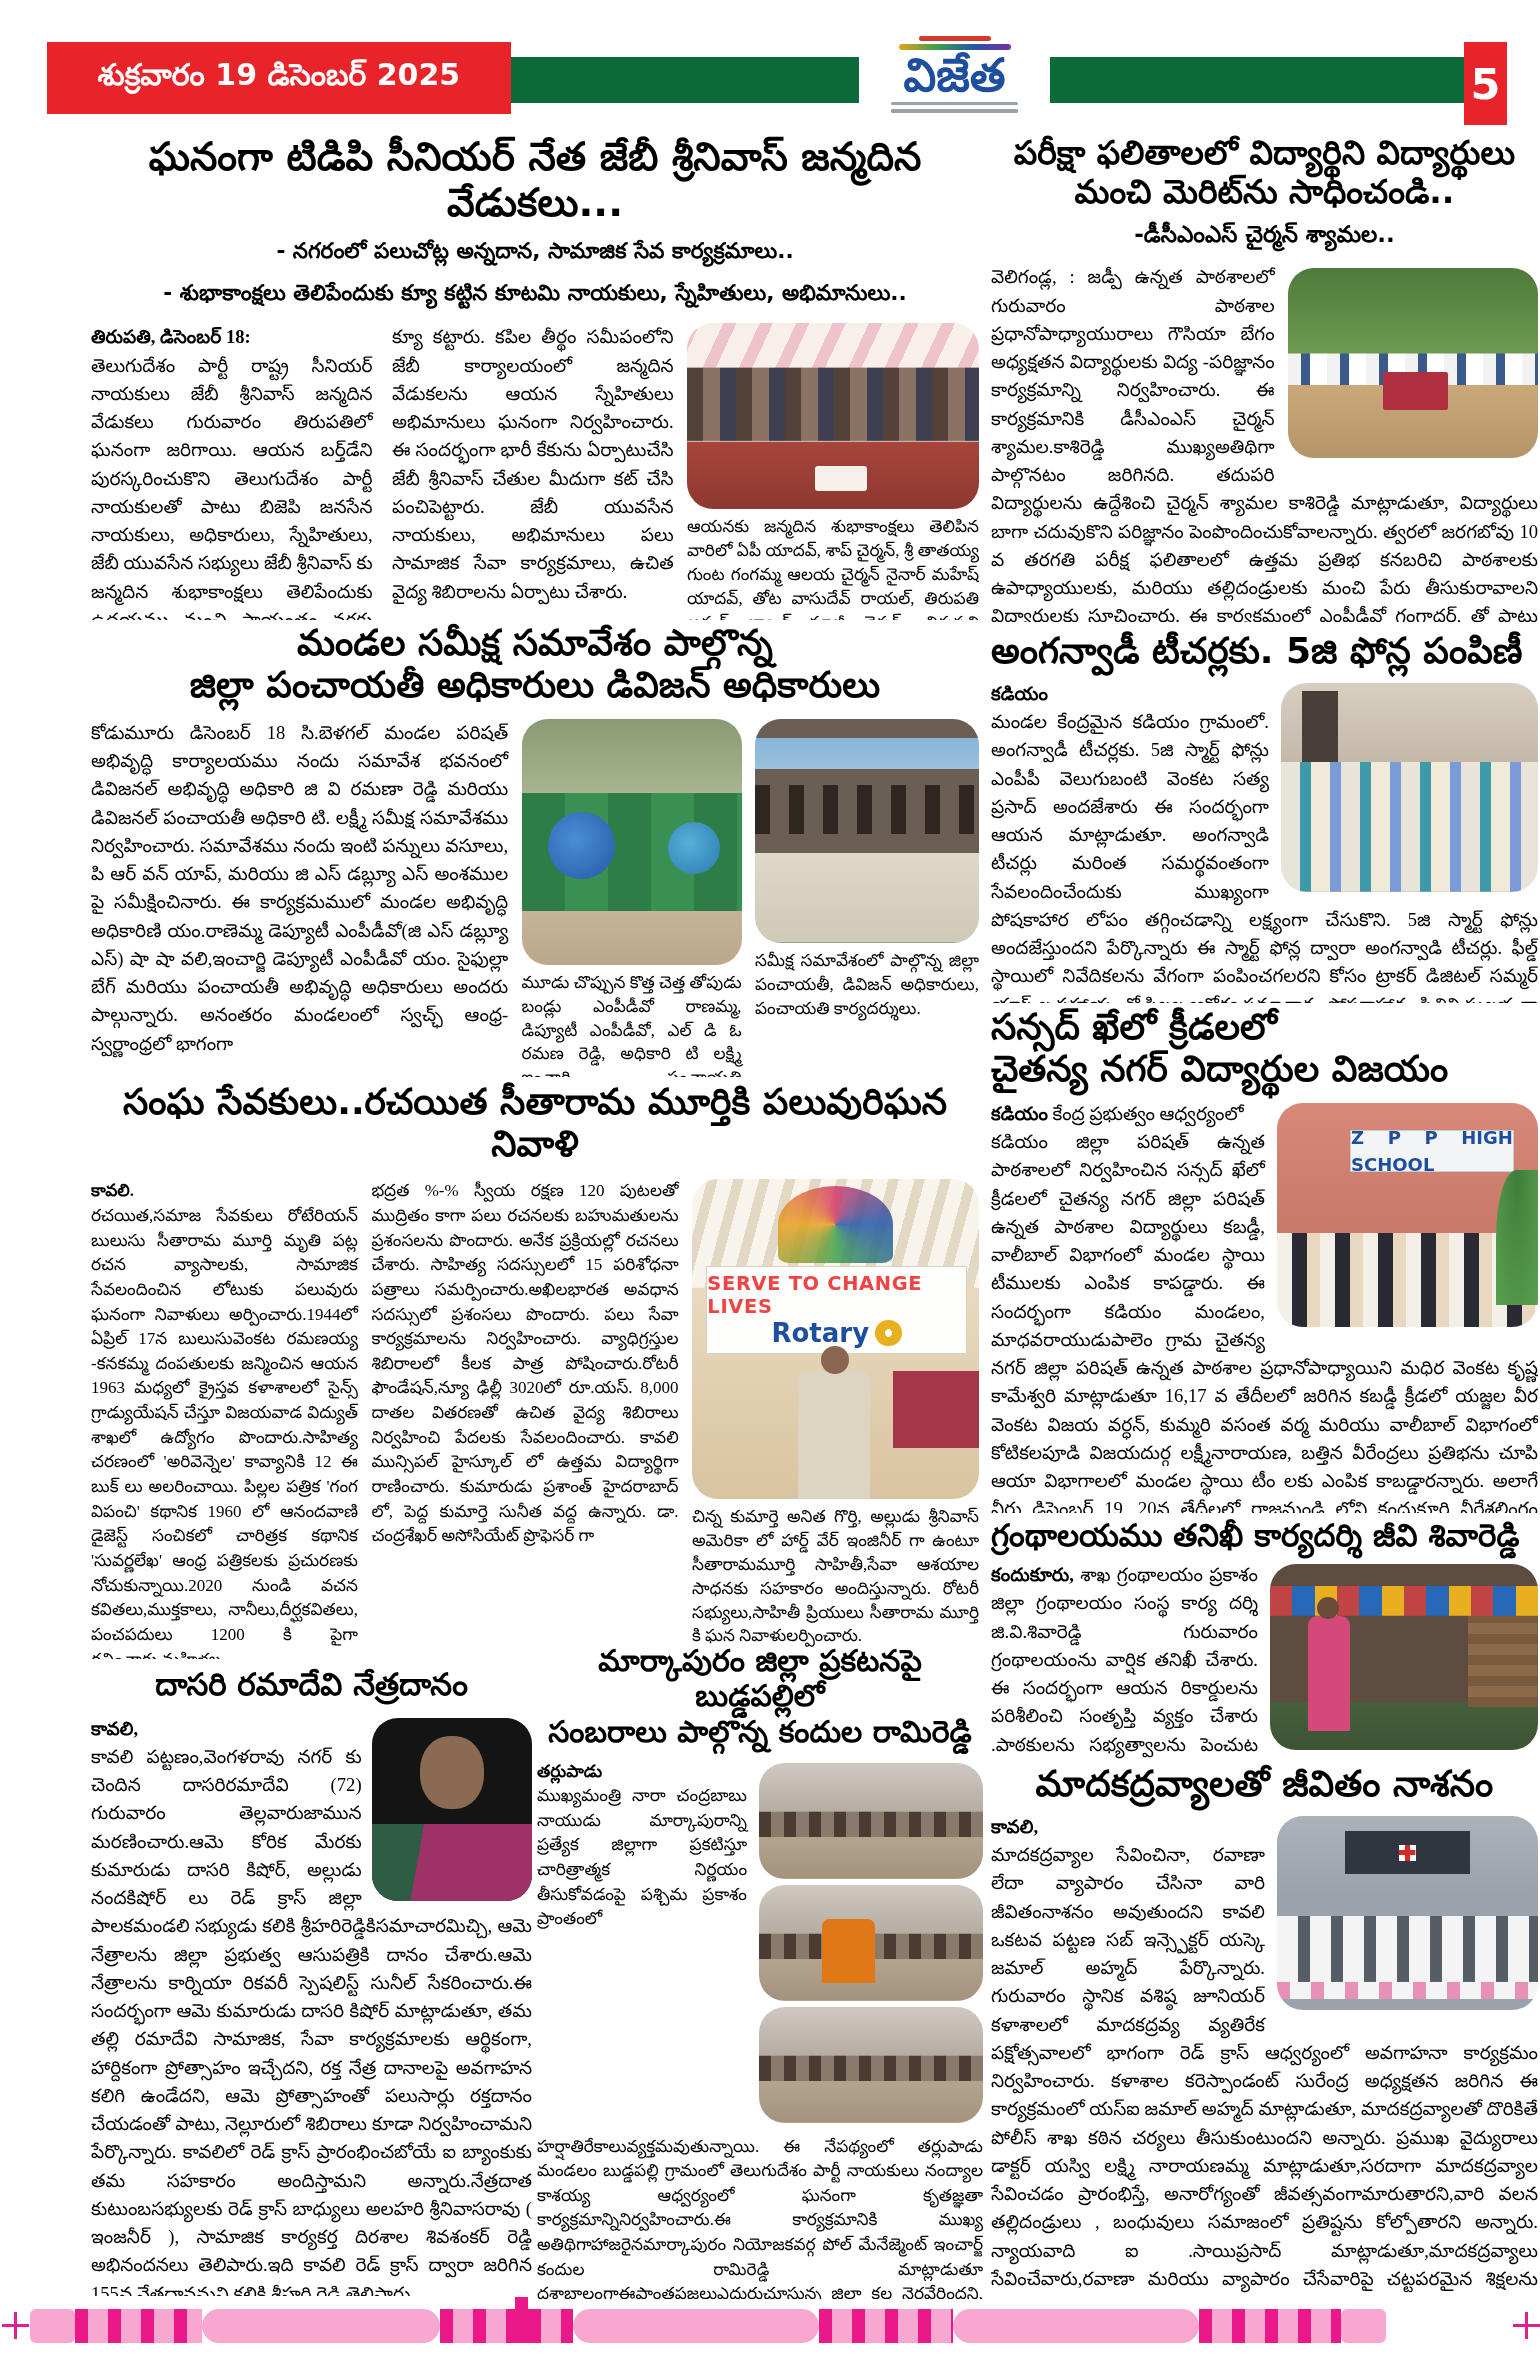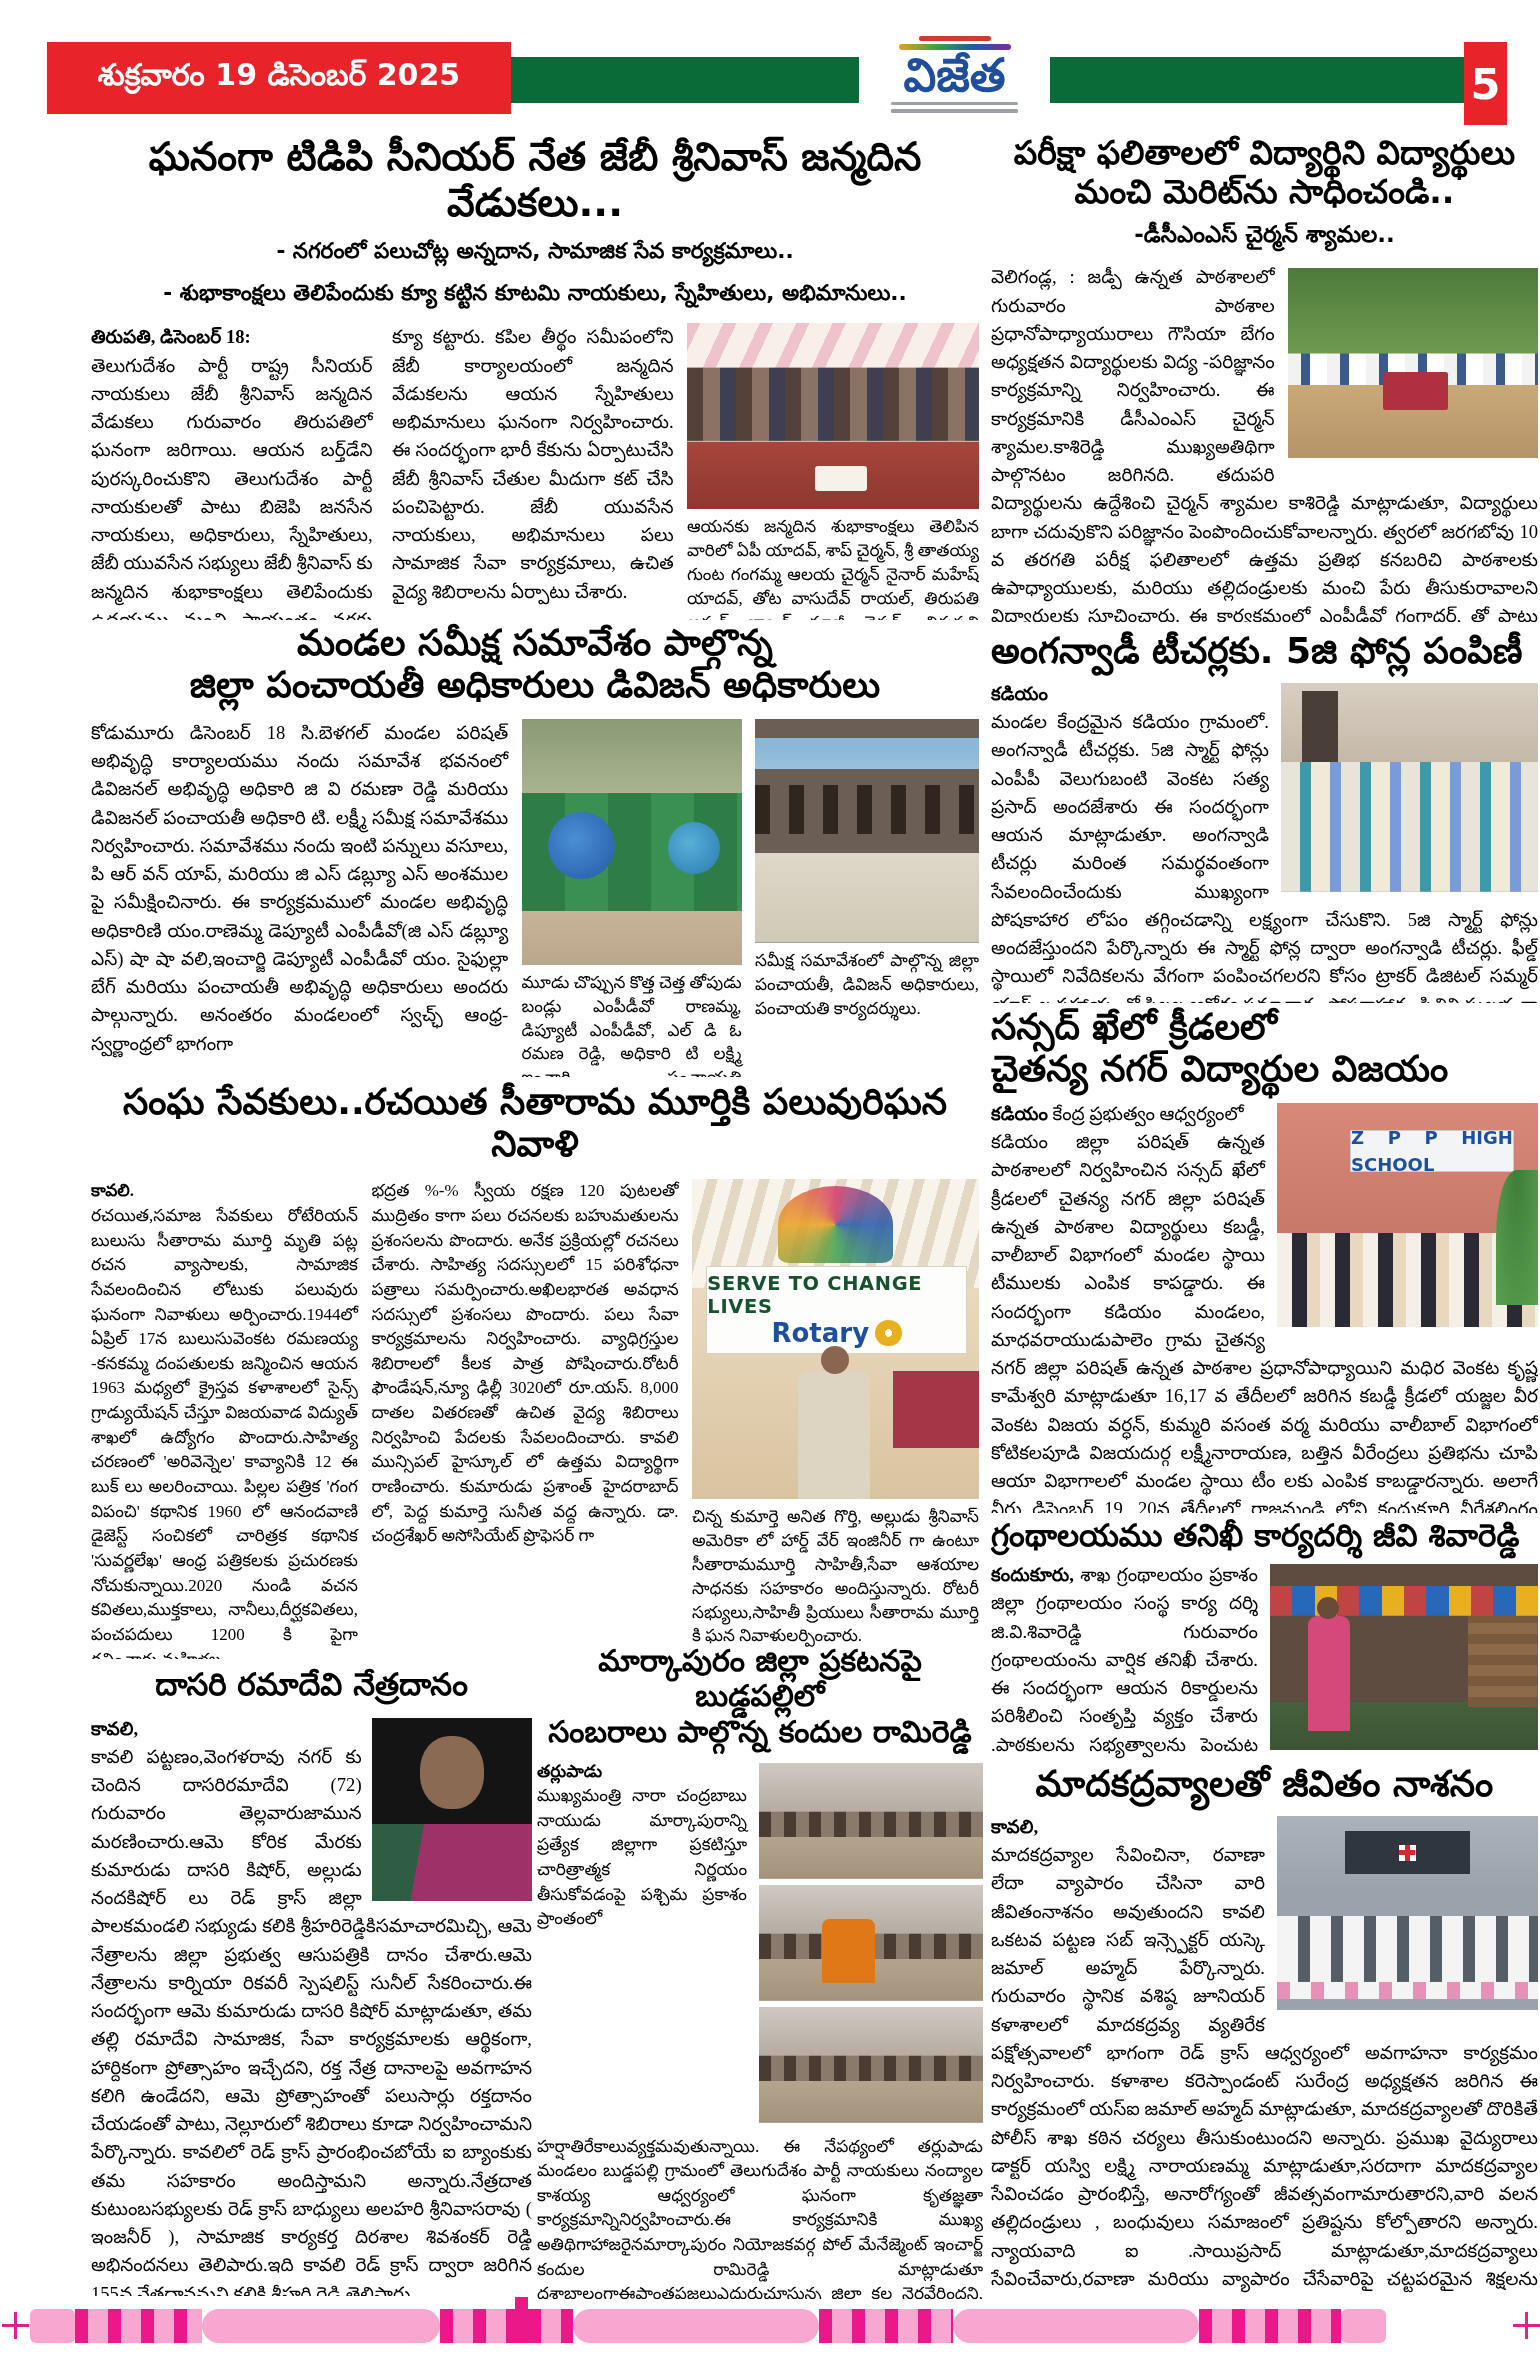--- a/index.html
+++ b/index.html
@@ -26,21 +26,21 @@
   .hl-left{text-align:left;}
   .h52{font-size:39px;} .h46{font-size:36px;} .h44{font-size:33px;} .h42{font-size:31px;}
   .h40{font-size:30px;}
   .sub{font-family:"DejaVu Sans",sans-serif;font-weight:bold;font-size:21.6px;text-align:center;margin-top:12px;}
   .byline{font-family:"DejaVu Sans",sans-serif;font-weight:bold;font-size:23px;text-align:center;margin-top:9px;}
   .body-txt{font-size:18.6px;line-height:1.52;text-align:justify;}
   .small-txt{font-size:17px;line-height:1.45;text-align:justify;}
   .dateline{font-weight:bold;}
   .cols2{column-count:2;column-gap:19.4px;}
   .row{display:flex;gap:13.4px;}
-  .ph{position:relative;overflow:hidden;background-repeat:no-repeat;}
+  .ph{position:relative;overflow:hidden;background-repeat:no-repeat;border-radius:26px;}
   .cap{font-size:17px;line-height:1.4;text-align:justify;margin-top:6px;}
   
   .photo-birthday{width:292px;height:186px;background-color:#c9b4a4;
     background-image:
       repeating-linear-gradient(115deg,#efc3cb 0 12px,#f8efe9 12px 33px),
       repeating-linear-gradient(90deg,#54413a 0 16.4px,#8a7264 16.4px 33px,#3f3f52 33px 49px),
       linear-gradient(#a8453c,#8d3830);
     background-size:100% 24%,100% 44%,100% 36%;background-position:0 0,0 34%,0 100%;}
   .cake{position:absolute;left:44%;bottom:10%;width:52px;height:25px;background:#f6f2ea;border-radius:3px;}
   .photo-ground{width:250px;height:190px;float:right;margin:4.5px 0 6px 13.4px;background-color:#c9a878;
@@ -65,21 +65,21 @@
       repeating-linear-gradient(90deg,#2f2622 0 15px,#6a5e55 15px 34px),
       linear-gradient(#ded8c8,#cfc9b8);
     background-size:100% 14%,100% 22%,100% 40%;background-position:0 10%,0 38%,0 100%;}
   .photo-rotary{width:287px;height:320px;background-color:#ead9bf;
     background-image:
       repeating-linear-gradient(105deg,#f8f4ec 0 15px,#e3d8c4 15px 25px),
       linear-gradient(#ead9bf,#d9c4a0);
     background-size:100% 34%,100% 66%;background-position:0 0,0 100%;}
   .rotary-banner{position:absolute;left:5%;top:27%;width:90%;height:27%;background:#fdfdfb;border:1.5px solid #d8d2c4;
     display:flex;flex-direction:column;align-items:center;justify-content:center;}
-  .rotary-line{color:#14532d;font-weight:bold;font-size:19.4px;font-family:"DejaVu Sans",sans-serif;letter-spacing:0.7px;}
+  .rotary-line{color:#ef4444;font-weight:bold;font-size:19.4px;font-family:"DejaVu Sans",sans-serif;letter-spacing:0.7px;}
   .rotary-word{color:#1d4f9e;font-weight:bold;font-size:26px;font-family:"DejaVu Sans",sans-serif;display:flex;align-items:center;gap:6px;}
   .rotary-gear{display:inline-block;width:22.4px;height:22.4px;border-radius:50%;
     background:radial-gradient(circle,#fff 0 3.7px,#e8b020 3.7px 11.2px);border:2.2px dotted #e8b020;}
   .rotary-globe{position:absolute;left:30%;top:2%;width:40%;height:24%;border-radius:50% 50% 10% 10%;
     background:conic-gradient(#d43a6a,#2458a8,#3da04a,#e8a020,#d43a6a);opacity:.85;}
   .rotary-stage{position:absolute;right:0;bottom:16%;width:30%;height:24%;background:#a53648;}
   .rotary-man{position:absolute;left:37%;bottom:0;width:25%;height:40%;background:#ddd5c2;border-radius:10.4px 10.4px 0 0;}
   .rotary-man::before{content:"";position:absolute;left:32%;top:-25px;width:28px;height:28px;border-radius:50%;background:#8a6550;}
   .photo-portrait{width:160px;height:183px;float:right;margin:3px 0 6px 10.4px;background:#141414;}
   .p-head{position:absolute;left:30%;top:10%;width:40%;height:40%;border-radius:46%;background:#8a6a52;}

